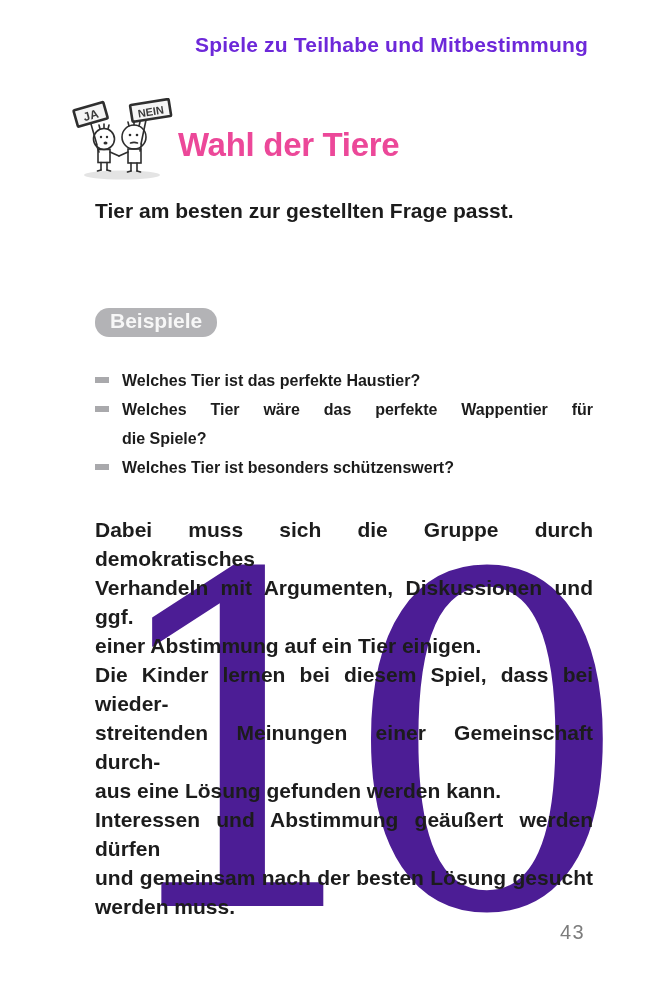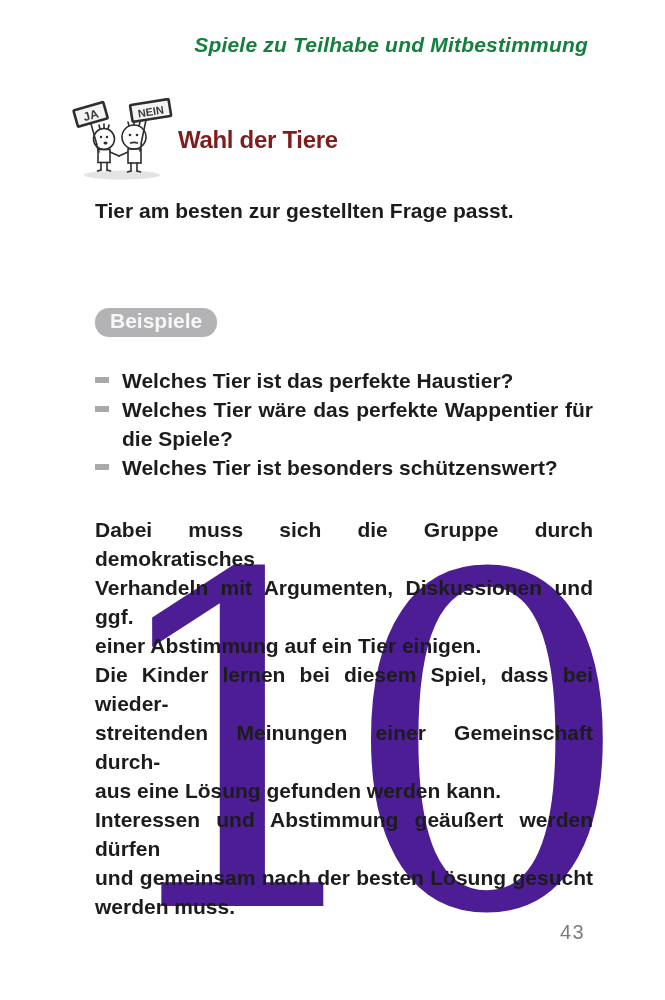--- a/index.html
+++ b/index.html
@@ -30,42 +30,41 @@
     user-select: none;
   }
 
   .content { position: relative; z-index: 1; }
 
   .running-head {
     position: absolute;
     top: 33px;
     right: 77px;
     font-size: 21px;
-    font-style: italic;
-    font-weight: bold;
-    color: #15803d;
+    font-weight: bold;
+    color: #6d28d9;
     letter-spacing: 0.2px;
   }
 
   .title-icon {
     position: absolute;
     left: 70px;
     top: 98px;
     width: 104px;
     height: 84px;
   }
 
   .page-title {
     position: absolute;
     left: 178px;
     top: 126px;
-    font-size: 24px;
+    font-size: 33px;
     font-weight: bold;
     letter-spacing: -0.3px;
-    color: #7f1d1d;
+    color: #ec4899;
     white-space: nowrap;
   }
 
   .intro {
     position: absolute;
     left: 95px;
     top: 195px;
     width: 498px;
     font-size: 21px;
     line-height: 31px;
@@ -82,21 +81,21 @@
     font-weight: bold;
     padding: 1px 15px 4px 15px;
     border-radius: 14px;
   }
 
   .examples-list {
     position: absolute;
     left: 95px;
     top: 366px;
     width: 498px;
-    font-size: 21px;
+    font-size: 16px;
     line-height: 29px;
     font-weight: bold;
   }
   .example-item { display: flex; align-items: flex-start; }
   .bullet-dash {
     flex: 0 0 14px;
     height: 6px;
     background: #a9a9ac;
     margin: 11px 13px 0 0;
   }

